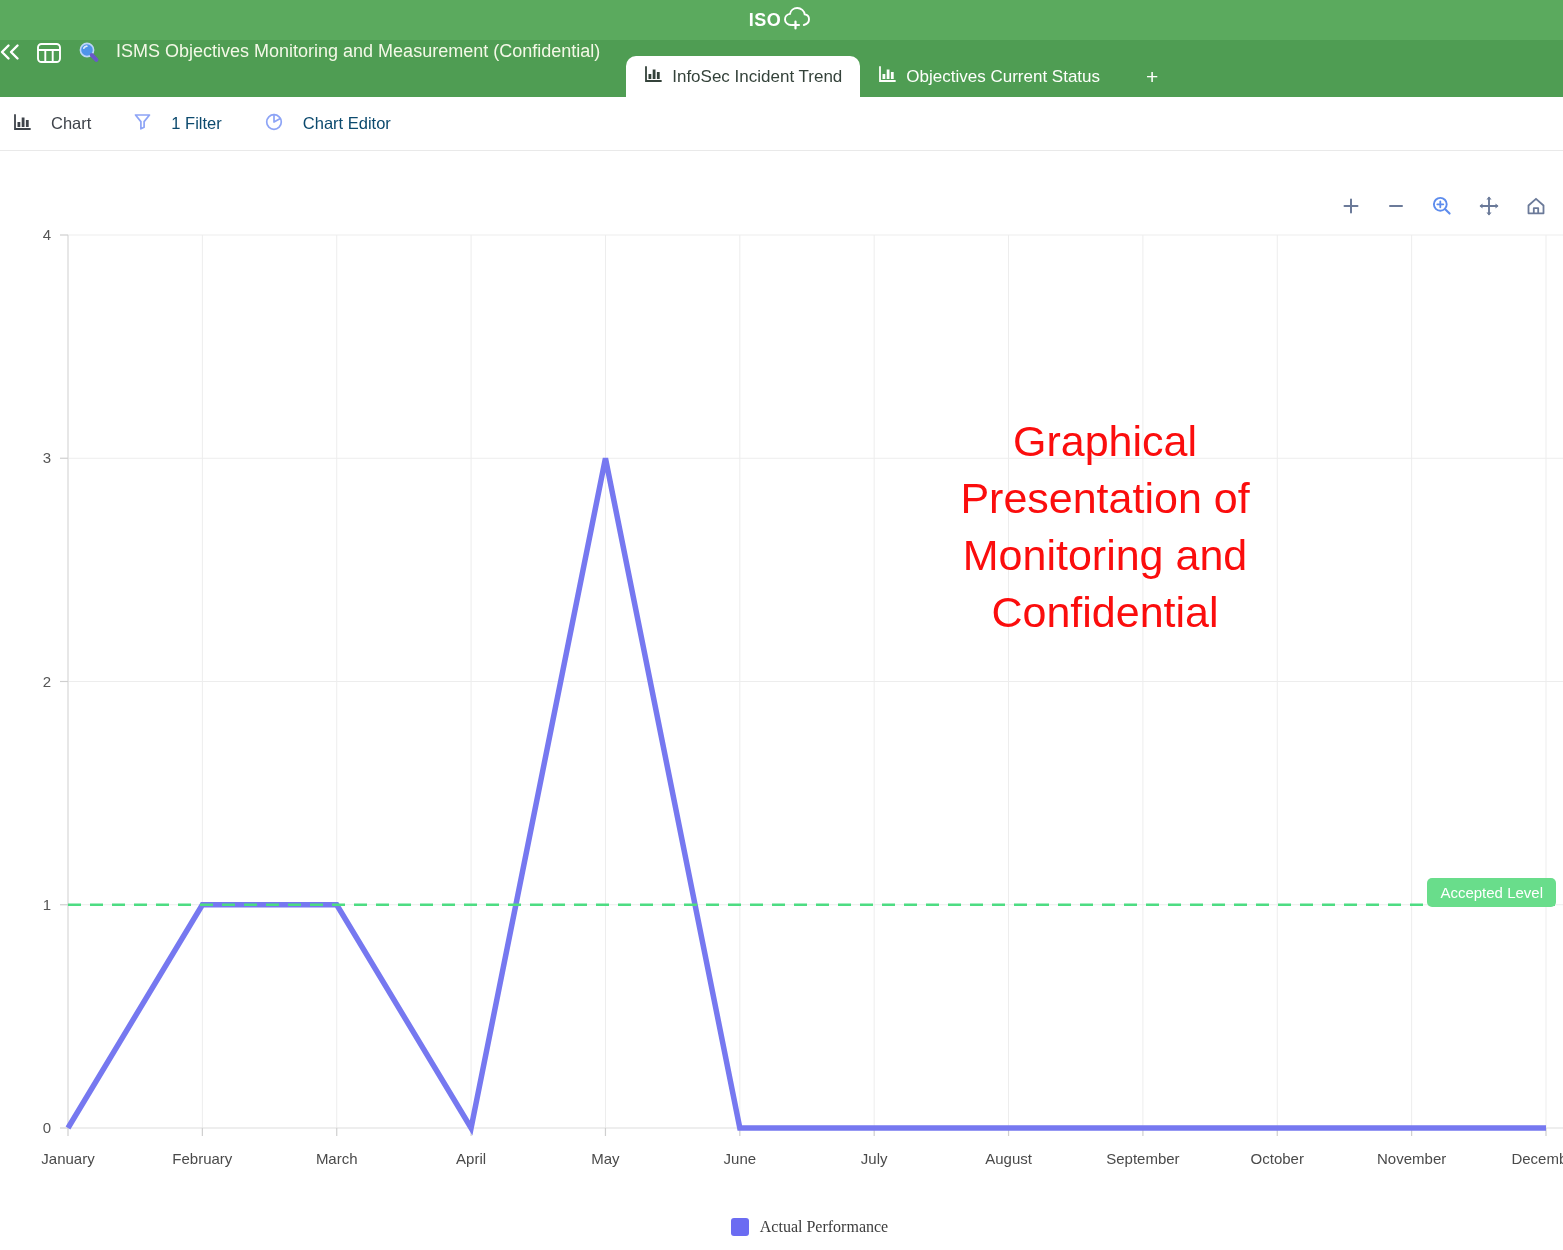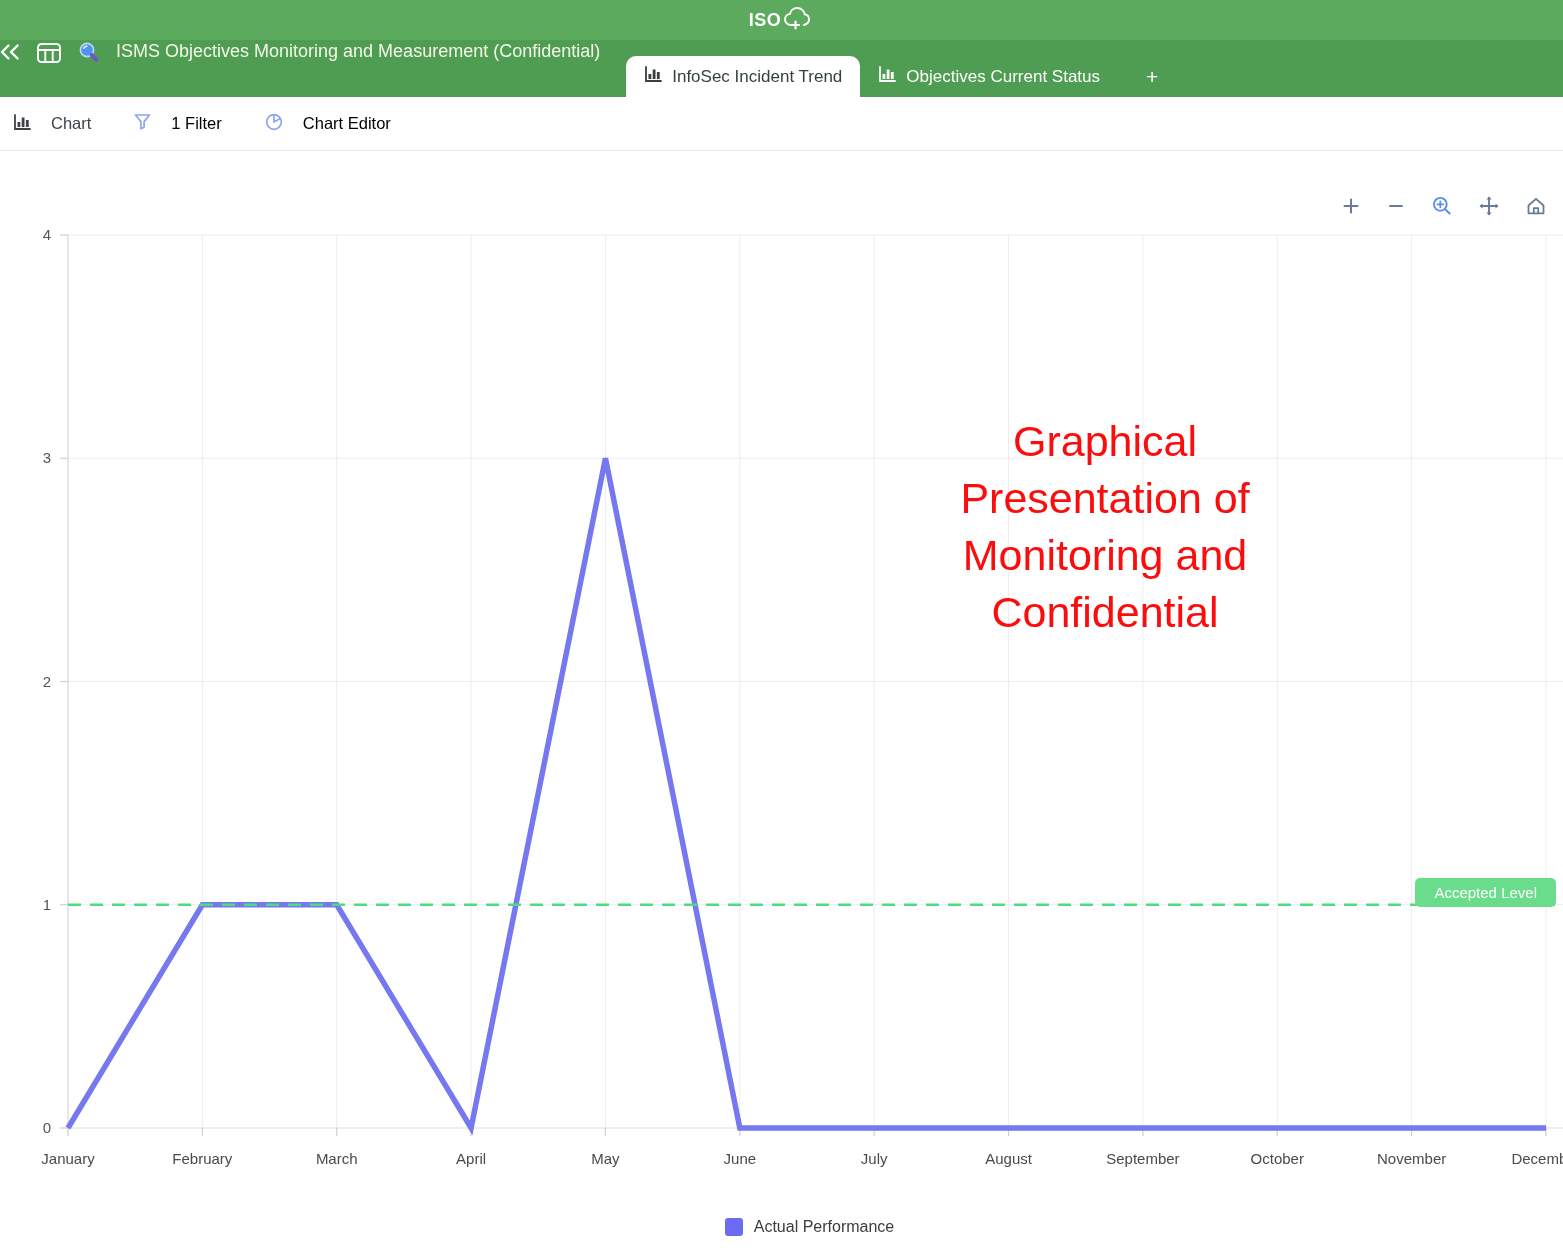--- a/index.html
+++ b/index.html
@@ -19,38 +19,38 @@
   .base-label { color:#f4f8e7; font-size:18px; white-space:nowrap; }
   .tab { height:41px; display:flex; align-items:center; gap:9px; padding:0 18px; font-size:17px; white-space:nowrap; cursor:pointer; }
   .tab.active { background:#fff; border-radius:10px 10px 0 0; color:#34423a; margin-left:26px;justify-content:center; }
   .tab.inactive { color:#fdfefb; }
   .add-tab { color:#fdfefb; font-size:21px; margin:0 0 10px 28px; cursor:pointer; line-height:1; }
 
   
   .toolbar { height:54px; background:#fff; border-bottom:1px solid #e9e9e9; display:flex; align-items:center; padding-left:13px; gap:42px; }
   .tool-item { display:flex; align-items:center; gap:19px; font-size:16.5px; cursor:pointer; }
   .tool-item.dark { color:#3e434a; }
-  .tool-item.blue { color:#000000;justify-content:space-between; }
+  .tool-item.blue { color:#0c4a6e;justify-content:space-between; }
 
   
   .chart-area { position:relative; width:1563px; height:1099px; background:#fff; overflow:hidden; }
   #plot { position:absolute; left:0; top:0; }
   #plot text { font-family:"Liberation Sans", sans-serif; }
 
   .modebar { position:absolute; top:44px; right:16px; display:flex; align-items:center; gap:25px; z-index:5; }
   .mb-btn { background:none; border:none; padding:0; cursor:pointer; display:flex; }
 
   .annotation { position:absolute; left:880px; top:262px; width:450px; text-align:center; font-size:43px; line-height:57px; font-weight:400; z-index:4; }
 
-  .accepted-badge { position:absolute; top:727px; right:7px; background:#69dd8b; color:#fff; font-size:15px; padding:6px 19px; border-radius:5px; z-index:4; }
+  .accepted-badge { position:absolute; top:727px; right:7px; background:#69dd8b; color:#fff; font-size:15px; padding:6px 13px; border-radius:5px; z-index:4; }
 
   .legend { position:absolute; left:0; bottom:14px; width:100%; display:flex; justify-content:center; z-index:4; }
   .legend-inner { display:flex; align-items:center; gap:11px; transform:translateX(28px); }
   .legend-swatch { width:18px; height:18px; border-radius:3px; background:#6b6cf2; }
-  .legend-label { font-size:16px; color:#3c3c3c; }
+  .legend-label { font-size:16px; color:#3c3c3c;font-family:Liberation Serif, serif; }
 </style>
 </head>
 <body>
 
 <div class="app">
 
   <div class="topbar">
     <div class="logo">
       <span class="logo-text">ISO</span>
       <span>

